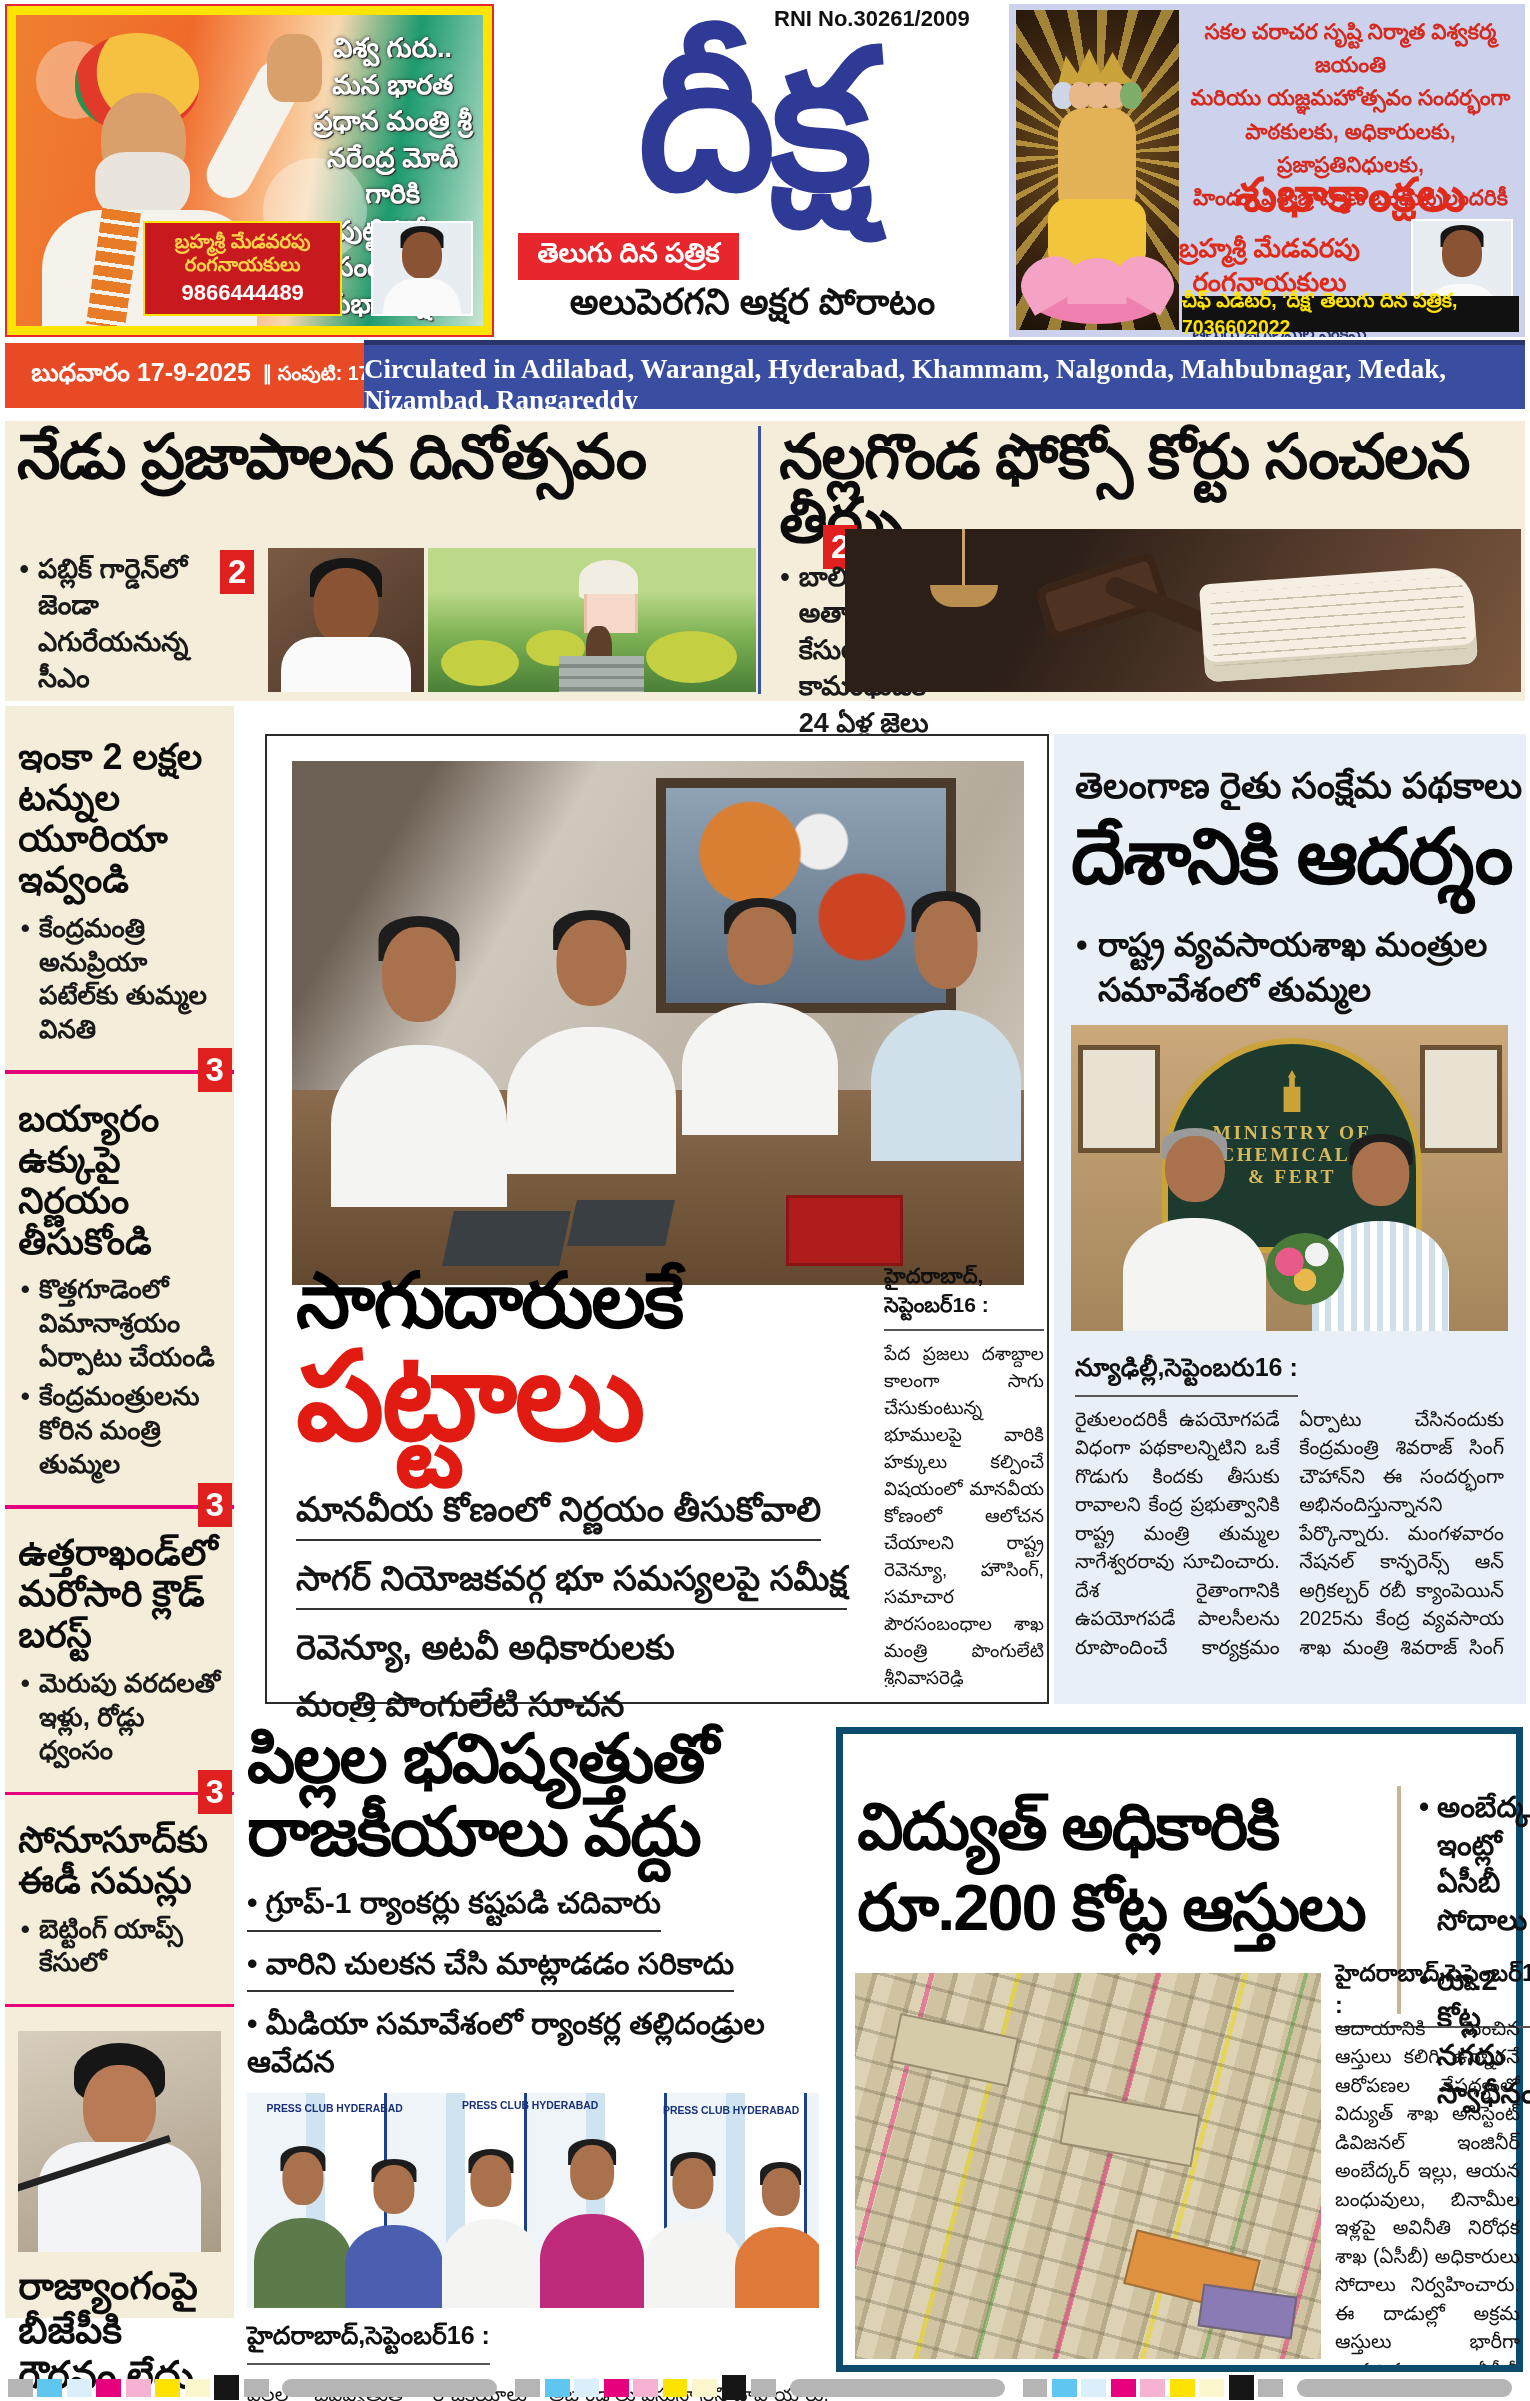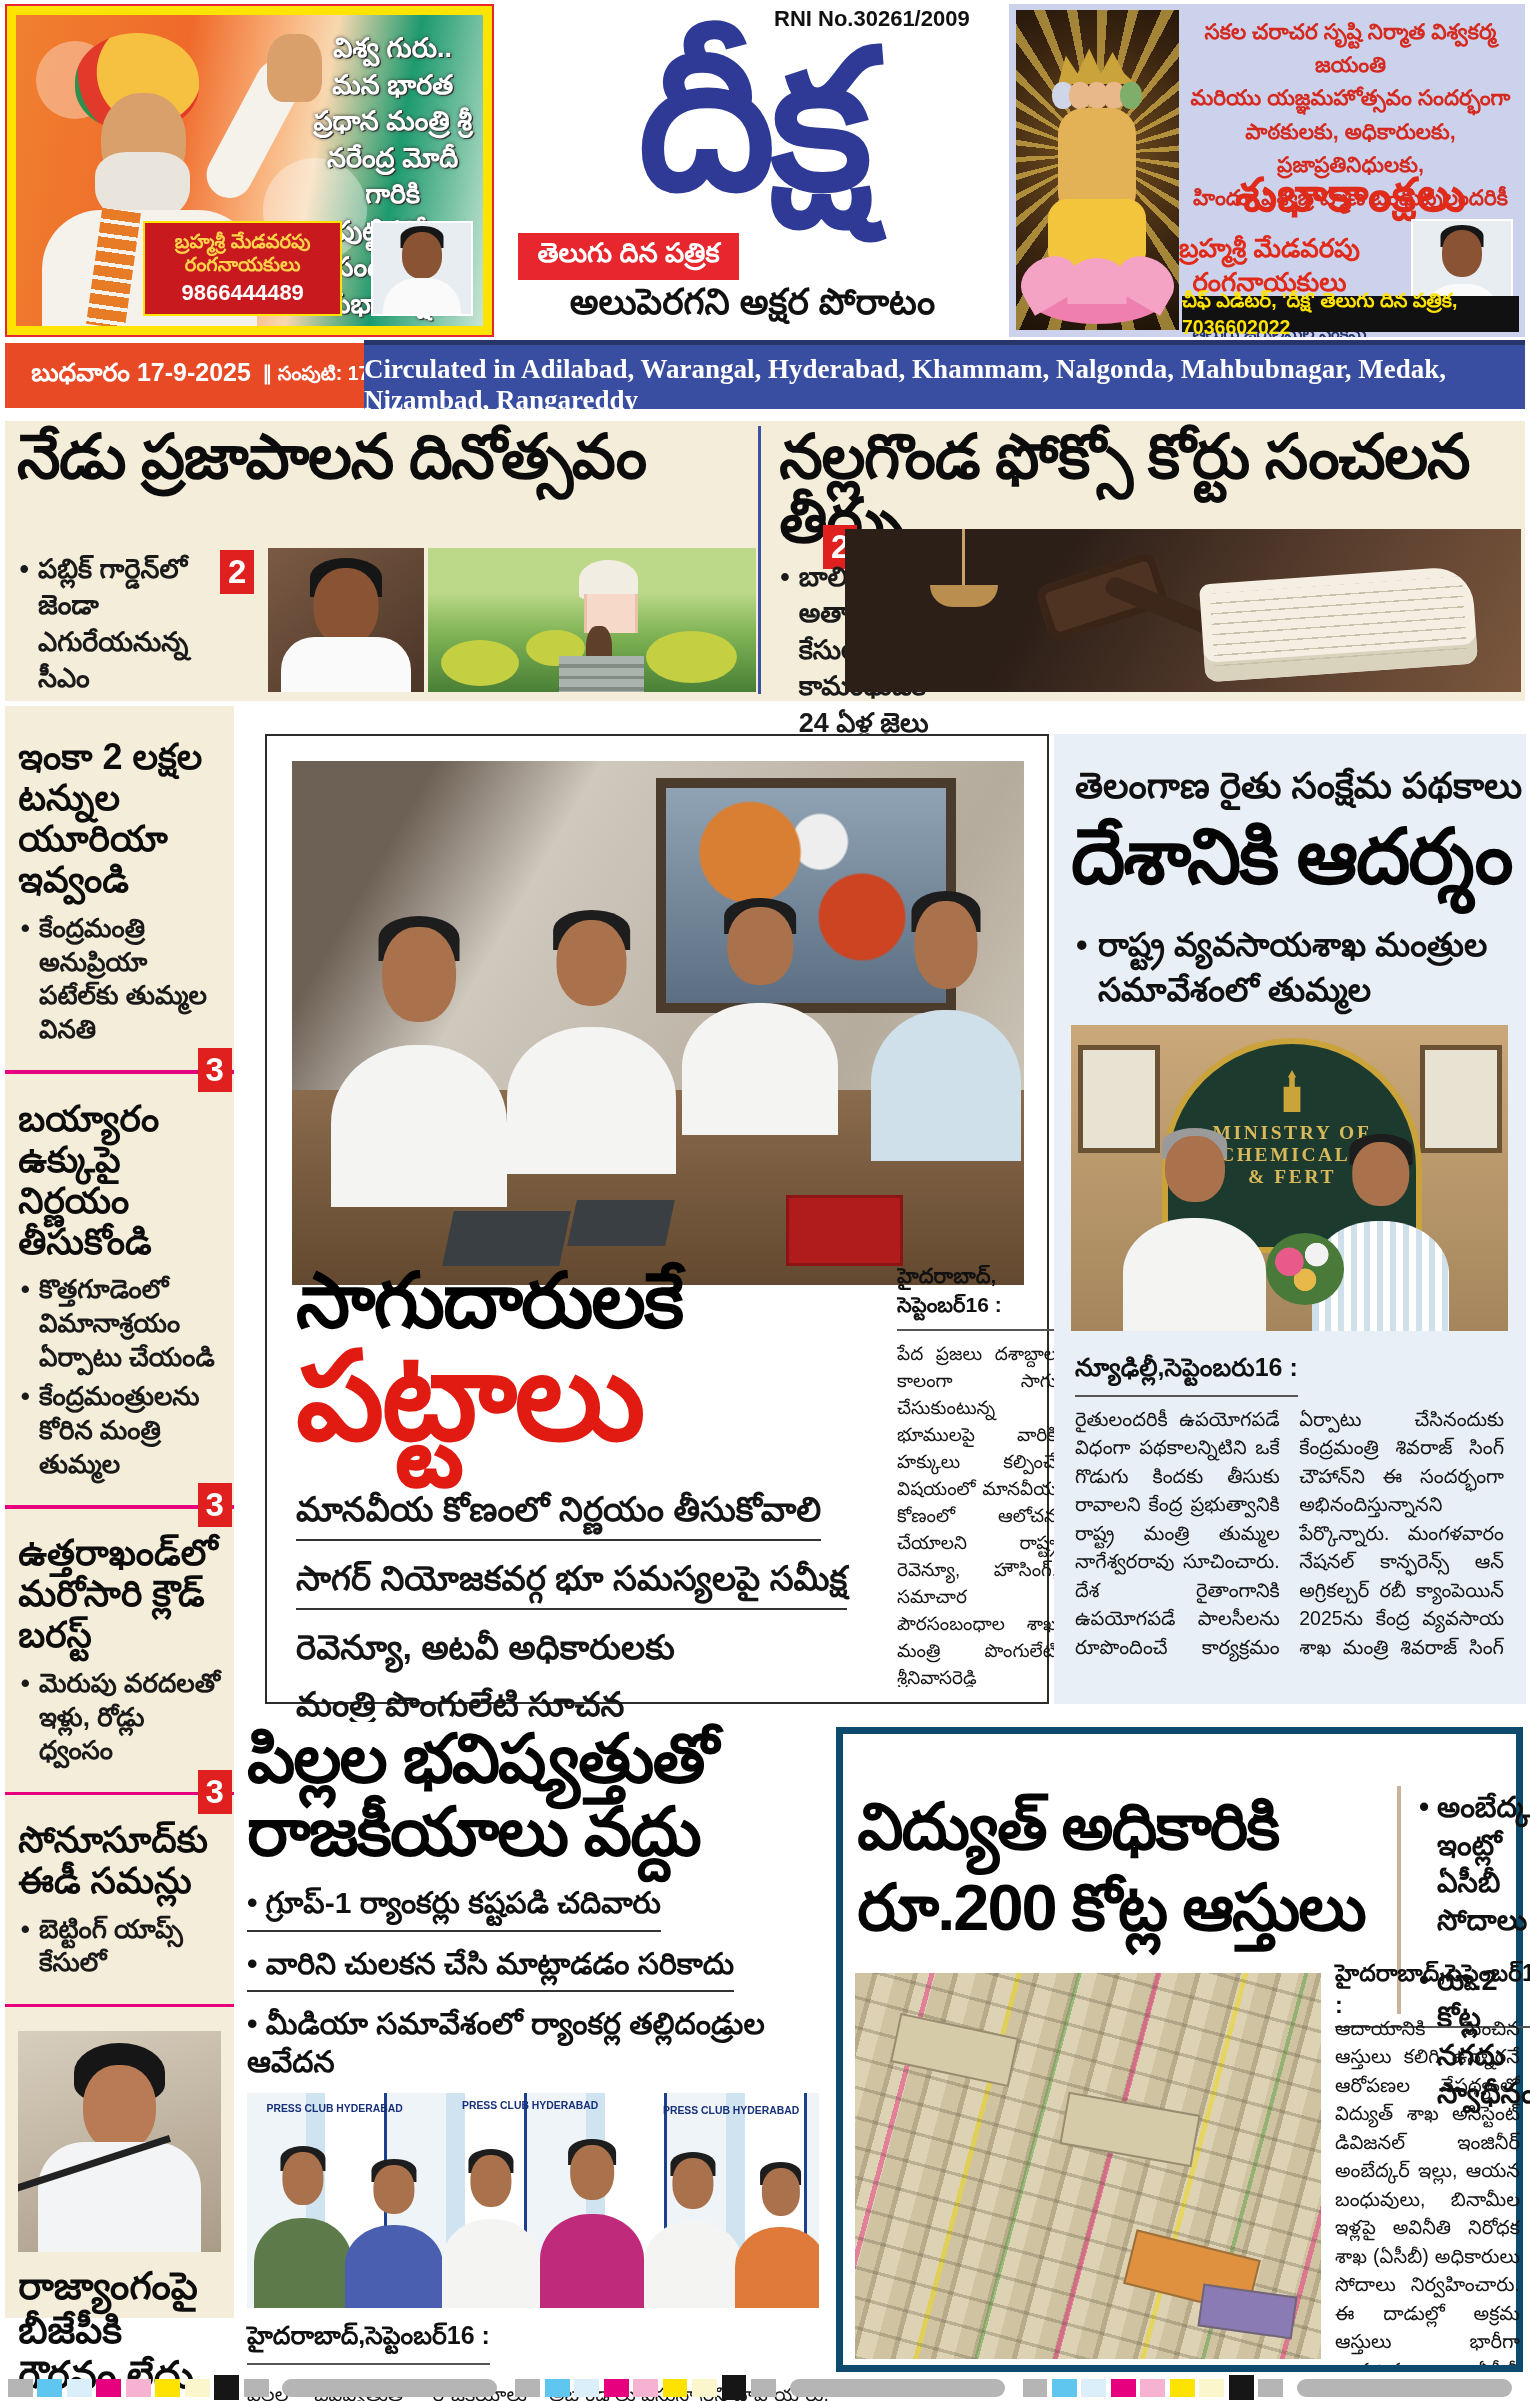--- a/index.html
+++ b/index.html
@@ -136,21 +136,21 @@
   .p-torso{position:absolute;left:0;right:0;bottom:0;height:58%;border-radius:48% 48% 0 0;background:#f4f4f2;}
   .p-torso.blue{background:#cfe0ea;} .p-torso.green{background:#5d7a4a;} .p-torso.saree{background:#4a5fb0;}
   .p-torso.magenta{background:#c02a7a;} .p-torso.orange{background:#e07a3a;} .p-torso.stripe{background:repeating-linear-gradient(90deg,#cfe0ea 0 6.5px,#fff 6.5px 13px);}
   .laptop{position:absolute;width:98px;height:46px;background:#3a3f44;transform:skewX(-12deg);}
   .redbook{position:absolute;width:111px;height:65px;background:#b01c1c;border:3.9px solid #8d1414;}
   .c-head1{position:absolute;left:29px;top:520px;font-size:77px;font-weight:800;color:#000;letter-spacing:-2px;}
   .c-head2{position:absolute;left:29px;top:589px;font-size:124px;font-weight:800;color:#e21b12;letter-spacing:-2.6px;}
   .c-subs{position:absolute;left:29px;top:753px;width:566px;}
   .c-sub{font-size:34px;font-weight:700;color:#161616;margin-bottom:17px;line-height:1.2;}
   .c-sub.ul{border-bottom:2.6px solid #333;display:table;padding-bottom:9px;}
-  .c-col{position:absolute;left:630px;top:528px;width:160px;height:423px;overflow:hidden;}
+  .c-col{position:absolute;left:617px;top:528px;width:160px;height:423px;overflow:hidden;}
   .date-sm{font-size:21px;font-weight:800;border-bottom:2.6px solid #555;display:inline-block;padding-bottom:6.5px;margin-bottom:9px;}
   .body-sm{font-size:18.5px;line-height:1.46;text-align:justify;color:#141414;}
 
   
   .agri-block{position:absolute;left:1054px;top:734px;width:472px;height:970px;background:#e9eff6;box-sizing:border-box;}
   .agri-kicker{position:absolute;left:21px;top:31px;font-size:36px;font-weight:800;color:#101010;}
   .agri-head{position:absolute;left:17px;top:78px;font-size:77px;font-weight:800;letter-spacing:-2px;color:#050505;}
   .agri-bullet{position:absolute;left:22px;top:189px;width:416px;font-size:33px;font-weight:700;line-height:1.35;display:flex;gap:10.4px;}
   .agri-bullet::before{content:"•";}
   .min-photo{left:17px;top:291px;width:437px;height:306px;background:linear-gradient(180deg,#caa87a,#a5865c);}

